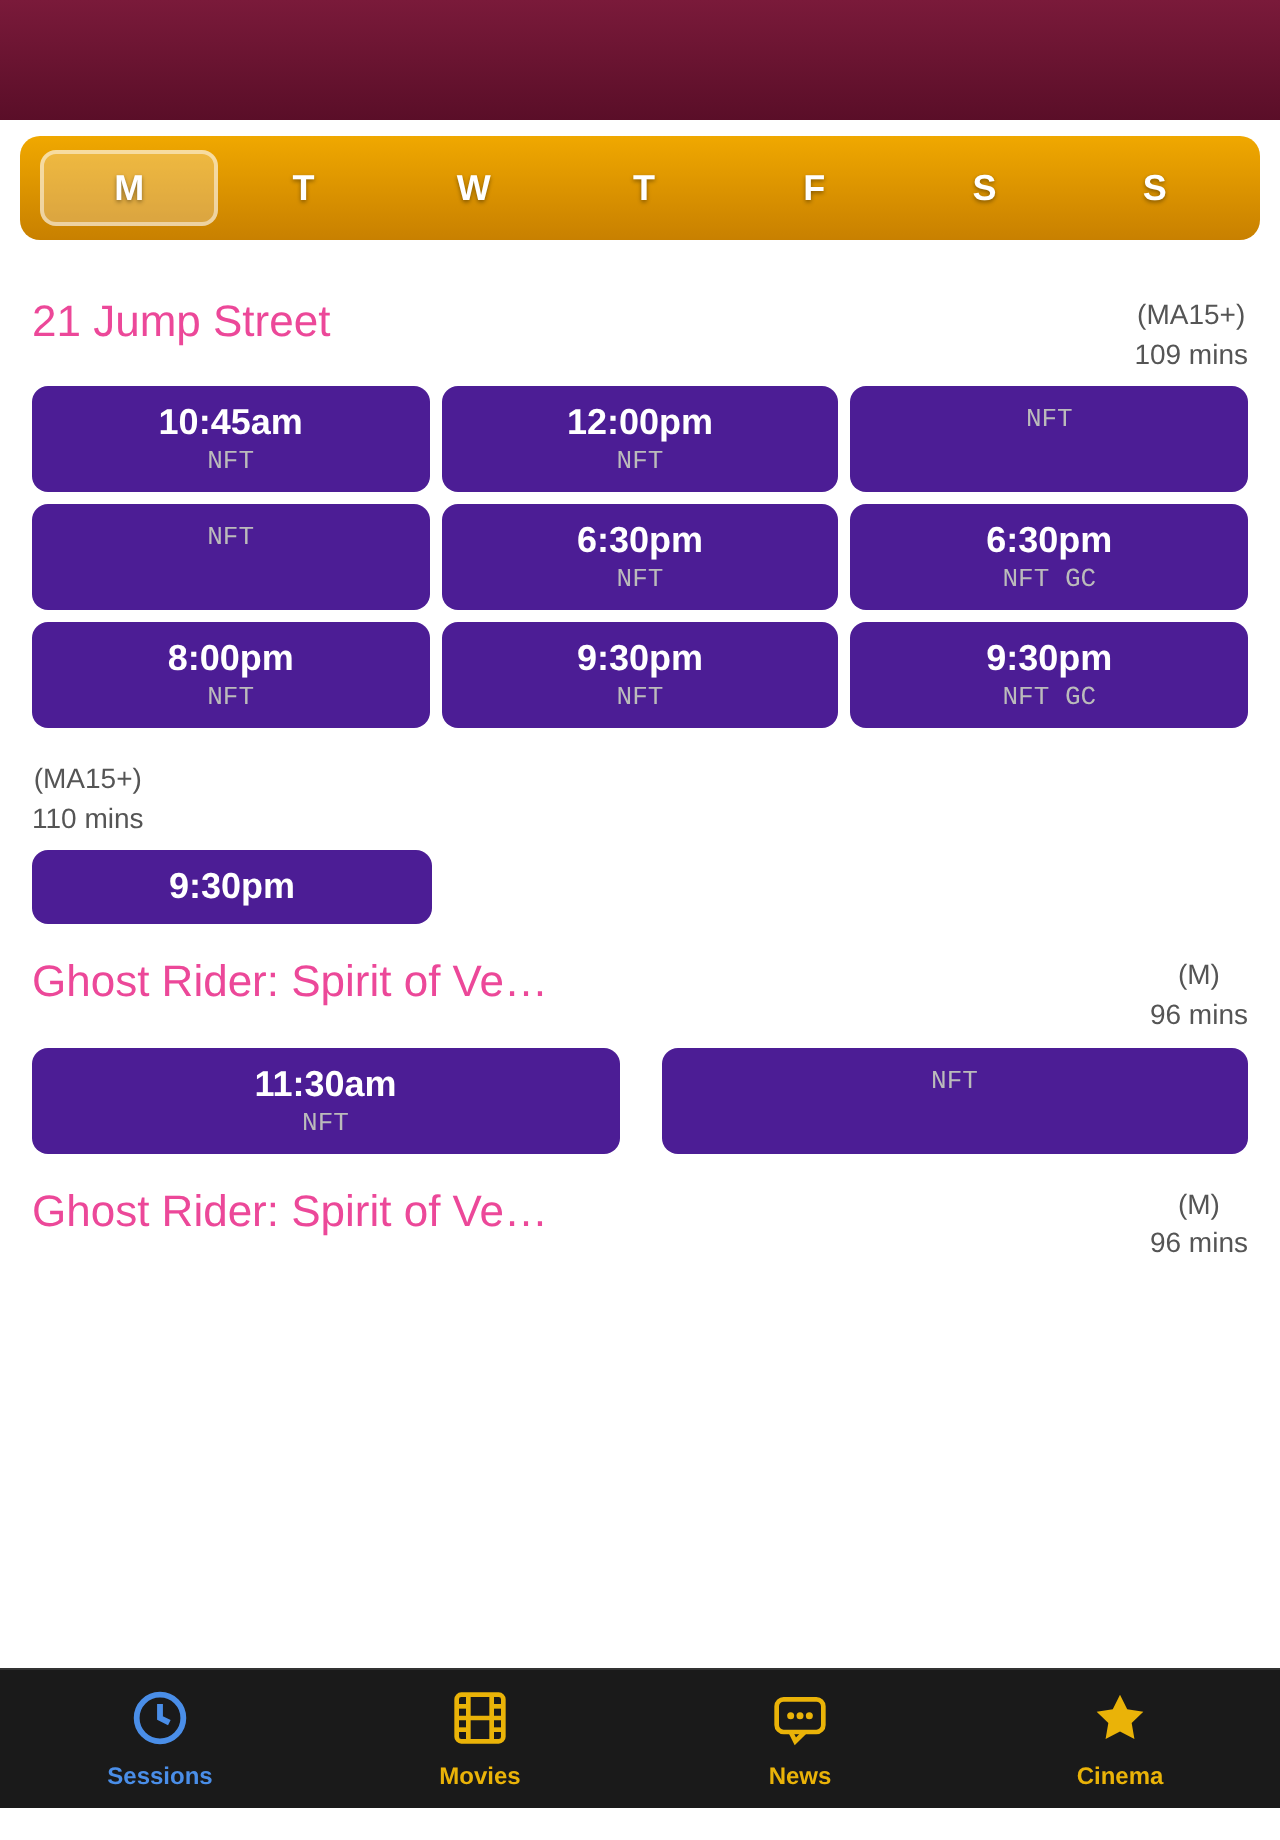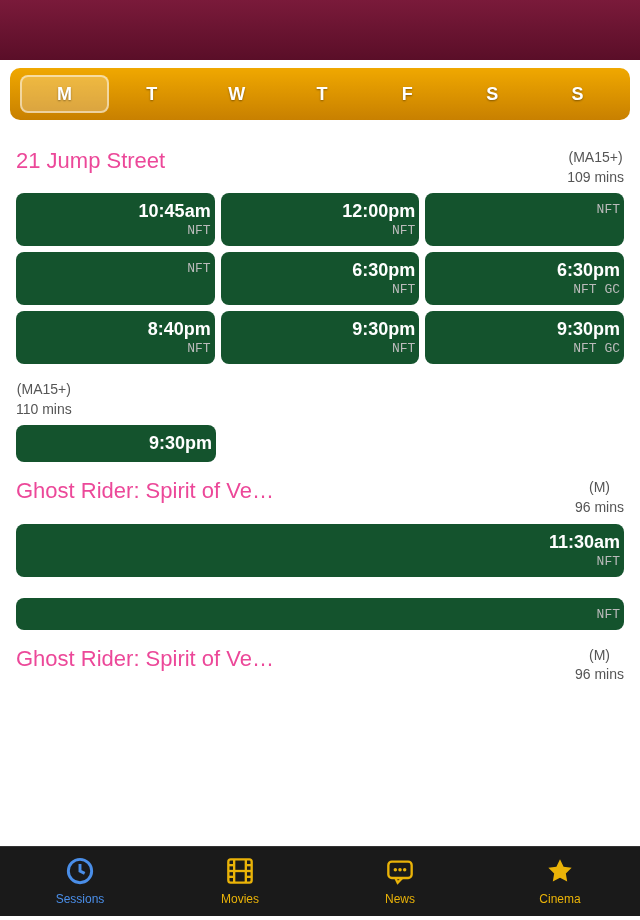--- a/index.html
+++ b/index.html
@@ -98,57 +98,58 @@
     .session-grid-1 {
       display: grid;
       grid-template-columns: repeat(1, 1fr);
       gap: 6px;
       margin-bottom: 16px;
       margin-top: 6px;
       width: 200px;
     }
     .session-grid-2 {
       display: grid;
-      grid-template-columns: repeat(1, 1fr);
+      grid-template-columns: repeat(2, 1fr);
       gap: 21px;
       margin-bottom: 16px;
       margin-top: 6px;
     }
 
     .session-btn {
-      background: #14532d;
+      background: #4c1d95;
       border-radius: 8px;
       padding: 8px 4px;
-      text-align: right;
+      text-align: center;
       color: #fff;
       cursor: pointer;
     }
     .session-btn .time {
       font-size: 18px;
       font-weight: bold;
     }
     .session-btn .nft {
       font-size: 13px;
       color: #bbb;
       margin-top: 1px;
       font-family: Liberation Mono, monospace;
     }
 
     
     #tab-bar {
       position: absolute;
-      bottom: 4px;
+      bottom: 16px;
       left: 0;
       width: 640px;
       height: 70px;
       background: #1a1a1a;
       border-top: 1px solid #333;
       display: flex;
       align-items: center;
       justify-content: space-around;
+      font-weight: bold;
     }
     .tab-item {
       flex: 1;
       display: flex;
       flex-direction: column;
       align-items: center;
       justify-content: center;
       color: #eab308;
       cursor: pointer;
       gap: 3px;
@@ -201,21 +202,21 @@
         </div>
         <div class="session-btn">
           <div class="time">6:30pm</div>
           <div class="nft">NFT</div>
         </div>
         <div class="session-btn">
           <div class="time">6:30pm</div>
           <div class="nft">NFT GC</div>
         </div>
         <div class="session-btn">
-          <div class="time">8:40pm</div>
+          <div class="time">8:00pm</div>
           <div class="nft">NFT</div>
         </div>
         <div class="session-btn">
           <div class="time">9:30pm</div>
           <div class="nft">NFT</div>
         </div>
         <div class="session-btn">
           <div class="time">9:30pm</div>
           <div class="nft">NFT GC</div>
         </div>

